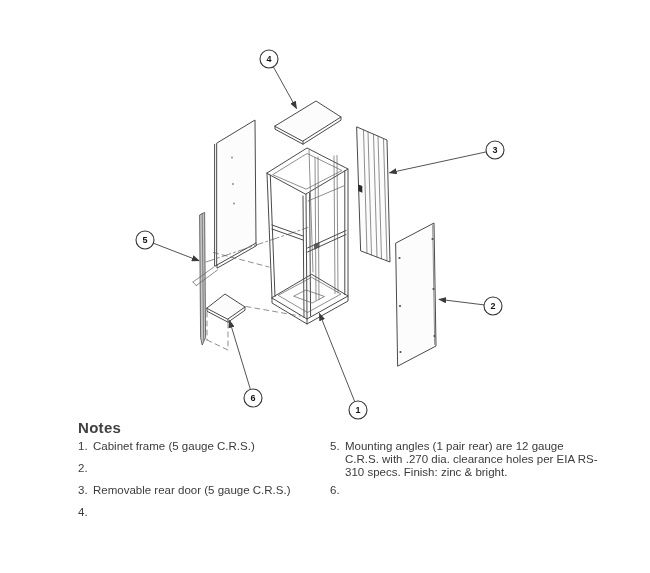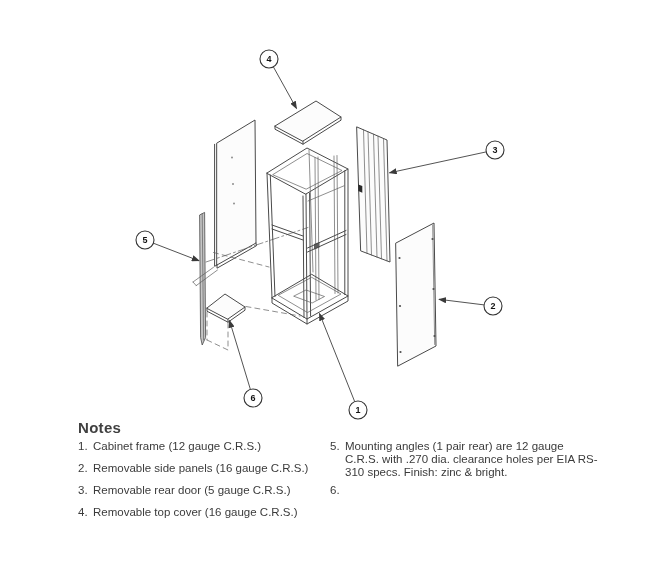--- a/index.html
+++ b/index.html
@@ -139,33 +139,31 @@
       <line class="leader" x1="250.4" y1="389.4" x2="229.5" y2="320.5" marker-end="url(#ah)"></line>
       <circle class="co" cx="253" cy="398" r="9"></circle>
       <text class="con" x="253" y="401.4">6</text>
     </g>
   </svg>
 
   <h2 class="notes-title">Notes</h2>
 
   <div class="note" id="note-1">
     <span class="num">1.</span>
-    <span class="txt">Cabinet frame (12 gauge C.R.S.)</span>
+    <span class="txt">Cabinet frame (5 gauge C.R.S.)</span>
   </div>
   <div class="note" id="note-2">
     <span class="num">2.</span>
-    <span class="txt">Removable side panels (16 gauge C.R.S.)</span>
   </div>
   <div class="note" id="note-3">
     <span class="num">3.</span>
     <span class="txt">Removable rear door (5 gauge C.R.S.)</span>
   </div>
   <div class="note" id="note-4">
     <span class="num">4.</span>
-    <span class="txt">Removable top cover (16 gauge C.R.S.)</span>
   </div>
   <div class="note" id="note-5">
     <span class="num">5.</span>
     <span class="txt">Mounting angles (1 pair rear) are 12 gauge C.R.S. with .270 dia. clearance holes per EIA RS-310 specs. Finish: zinc &amp; bright.</span>
   </div>
   <div class="note" id="note-6">
     <span class="num">6.</span>
   </div>
 
 </div>

